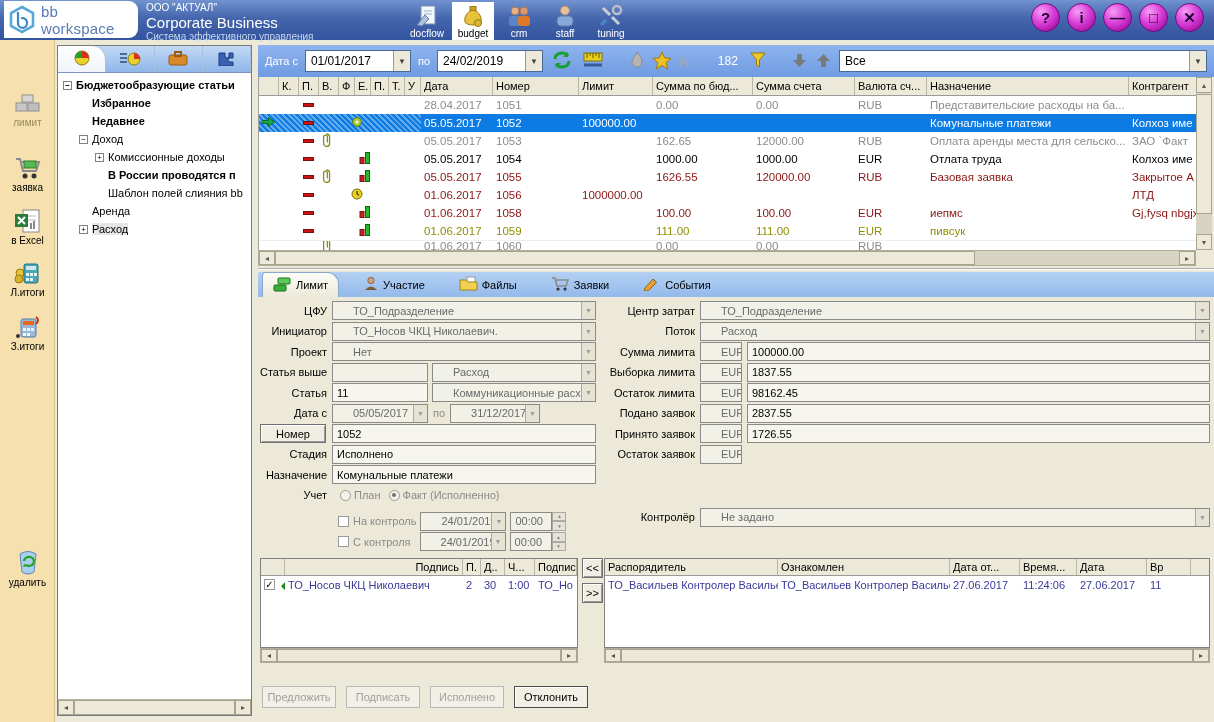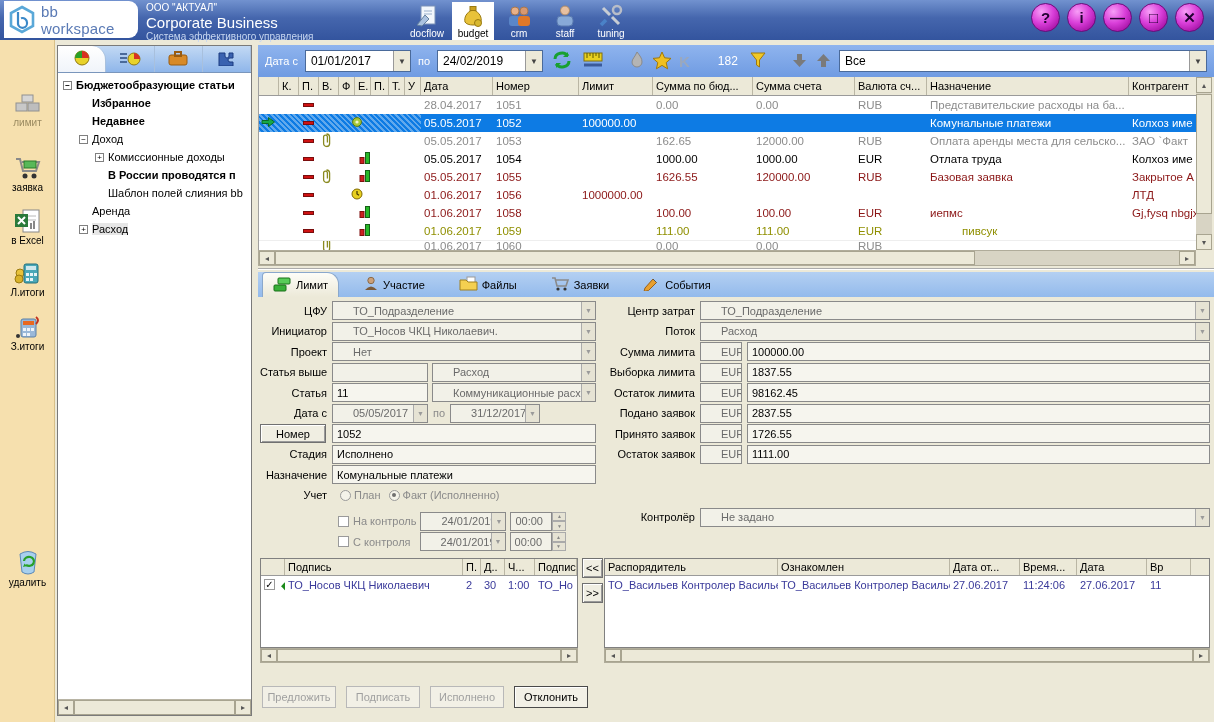--- a/index.html
+++ b/index.html
@@ -556,21 +556,21 @@
                 <rect x="1" y="6" width="4" height="6" fill="#cc2020" stroke="#801010"></rect>
                 <rect x="6.5" y="1" width="4" height="11" fill="#28b828" stroke="#156015"></rect>
               </svg></span>
           </div>
           <div class="g-cell" style="width: 72px;">01.06.2017</div>
           <div class="g-cell" style="width: 86px;">1059</div>
           <div class="g-cell" style="width: 74px;"></div>
           <div class="g-cell" style="width: 100px;">111.00</div>
           <div class="g-cell" style="width: 102px;">111.00</div>
           <div class="g-cell" style="width: 72px;">EUR</div>
-          <div class="g-cell" style="width: 202px; margin-left: 32px;">пивсук</div>
+          <div class="g-cell" style="width: 202px;">пивсук</div>
           <div class="g-cell" style="width: 68px;"></div>
         </div>
         <div class="grid-row tone-gray partial">
           <div class="icon-area">
             <span class="ric" style="left: 63px;"><svg width="10" height="15">
                 <path d="M4.5 1.5 C7 1.5 7.6 3 7.6 5 V11 a3 3 0 0 1 -6 0 V4.5 a1.9 1.9 0 0 1 3.8 0 V10" fill="none" stroke="#8a8a20" stroke-width="1.3"></path>
               </svg></span>
           </div>
           <div class="g-cell" style="width: 72px;">01.06.2017</div>
           <div class="g-cell" style="width: 86px;">1060</div>
@@ -802,36 +802,35 @@
               <span class="dd">▼</span>
             </div>
             <div class="tf black grow" style="margin-left: 5px;">1726.55</div>
           </div>
           <div class="frow">
             <span class="flabel">Остаток заявок</span>
             <div class="fcombo" style="width: 42px; flex: 0 0 auto;">
               <span class="cval">EUR</span>
               <span class="dd">▼</span>
             </div>
-            <div class="tf black grow" style="margin-left: 5px;">1111.00</div>
           </div>
         </div>
       <div class="frow" style="margin-top:44px">
           <span class="flabel">Контролёр</span>
         <div class="fcombo grow">
             <span class="cval">Не задано</span>
             <span class="dd">▼</span>
           </div>
         </div>
     </div>
 
     <div class="stable" style="left:2px;top:288px;width:318px;height:90px">
       <div class="sthead" id="sighead">
           <div class="sth" style="width: 24px;"></div>
-          <div class="sth" style="width: 178px;">Подпись</div>
+          <div class="sth" style="width: 178px; text-align: right;">Подпись</div>
           <div class="sth" style="width: 18px;">П.</div>
           <div class="sth" style="width: 24px;">Д..</div>
           <div class="sth" style="width: 30px;">Ч...</div>
           <div class="sth" style="width: 42px;">Подпис</div>
         </div>
       <div id="sigrows">
           <div class="strow">
             <div class="std" style="width: 24px; display: flex; gap: 2px;">
               <span class="chk">✓</span>
               <span style="color: rgb(26, 138, 26);">◆</span>

